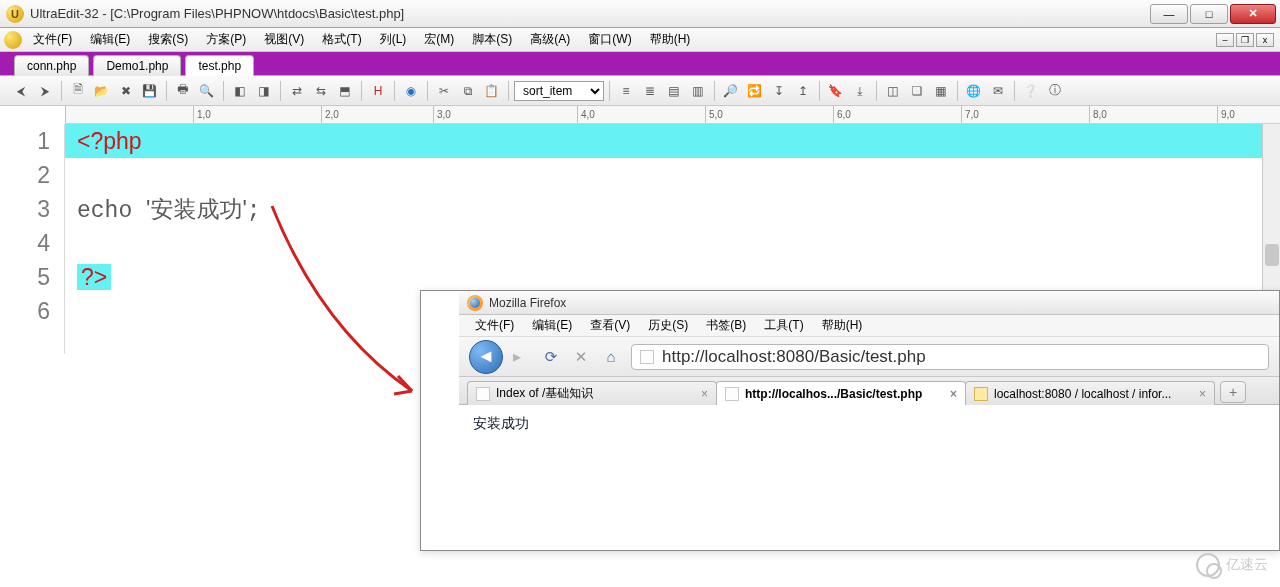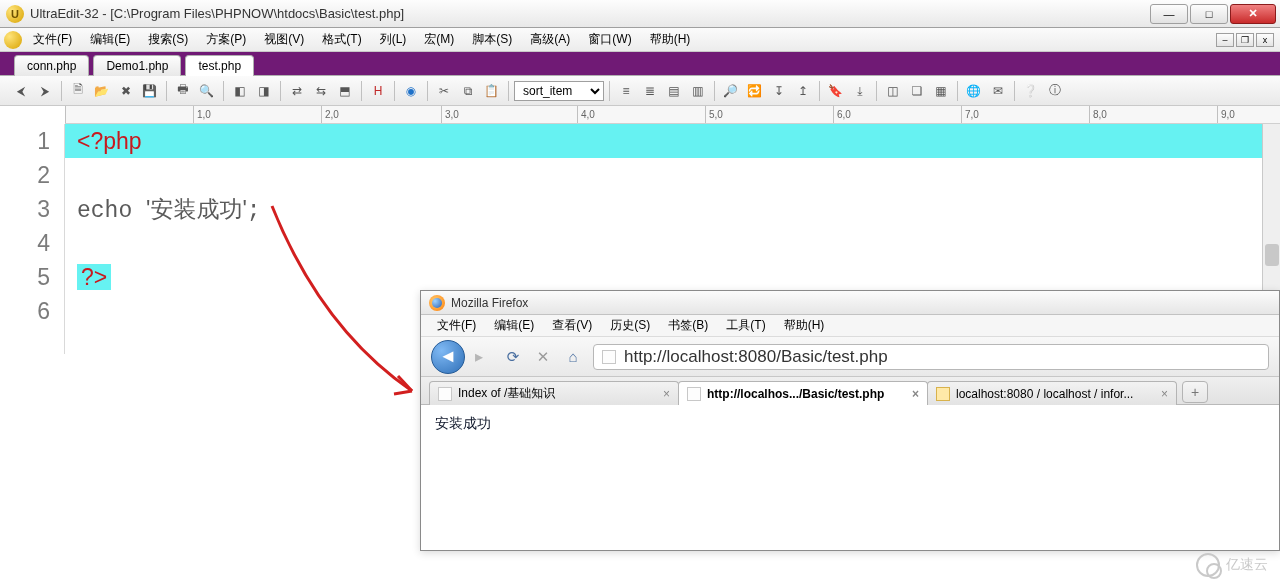--- a/index.html
+++ b/index.html
@@ -36,21 +36,21 @@
   .menubar .mb-icon {
     width:18px; height:18px; border-radius:9px;
     background: radial-gradient(circle at 30% 30%, #ffe47a, #d8a200);
   }
   .menu-item { padding: 2px 7px; cursor: default; }
   .mdi-controls { margin-left:auto; display:flex; gap:2px; padding-right:6px; }
   .mdi-btn { width:18px; height:14px; border:1px solid #9f9f9f; background:linear-gradient(#fdfdfd,#e4e4e4); font-size:9px; display:flex; align-items:center; justify-content:center; }
 
   .file-tabs {
     height: 24px; display:flex; align-items:flex-end; gap:4px;
-    background:#701a75; border-bottom:1px solid #b0b0b0; padding-left:14px; font-size:12px;
+    background:#a21caf; border-bottom:1px solid #b0b0b0; padding-left:14px; font-size:12px;
   }
   .file-tab {
     padding: 3px 12px; border:1px solid #b0b0b0; border-bottom:none;
     background: linear-gradient(#fdfdfd,#e8e8e8); border-radius:4px 4px 0 0;
     position: relative; top:1px;
   }
   .file-tab.active { background:#fff; font-weight:normal; }
 
   .toolbar {
     height: 30px; display:flex; align-items:center; gap:2px;
@@ -80,21 +80,21 @@
 
   .vscroll{ position:absolute; right:0; top:124px; width:18px; height:230px; background:#efefef; border-left:1px solid #c9c9c9; }
   .vscroll .thumb{ position:absolute; left:2px; width:14px; top:120px; height:22px; background:#c8c8c8; border-radius:3px;}
 
   
   .arrow-svg{ position:absolute; left:252px; top:196px; width:200px; height:220px; pointer-events:none; }
 
   
   .ff-window{
     position:absolute; left:420px; top:290px; width:860px; height:261px;
-    border:1px solid #8a8a8a; background:#fff; box-shadow:0 2px 8px rgba(0,0,0,.15);
+    border:1px solid #8a8a8a; background:#fff; box-shadow:0 2px 8px rgba(0,0,0,.15);padding-left:38px;
   }
   .ff-title{
     height:24px; display:flex; align-items:center; gap:6px;
     background:linear-gradient(#fbfbfb,#e6e6e6); border-bottom:1px solid #c2c2c2;
     font-size:12px; padding:0 8px; color:#333;
   }
   .ff-icon{ width:16px; height:16px; border-radius:8px; background:radial-gradient(circle at 40% 40%,#ffd27a,#ff7b00); position:relative;}
   .ff-icon::after{content:""; position:absolute; left:3px; top:3px; width:10px; height:10px; border-radius:5px; background:radial-gradient(circle at 30% 30%,#9fd3ff,#2a5fb0);}
   .ff-menubar{ height:22px; display:flex; align-items:center; gap:2px; font-size:12px; padding:0 8px; background:#f6f6f6; border-bottom:1px solid #dcdcdc;}
   .ff-menu{ padding:2px 8px; }
@@ -230,21 +230,21 @@
     <div class="tb-btn">✉</div>
     <div class="tb-sep"></div>
     <div class="tb-btn">❔</div>
     <div class="tb-btn">ⓘ</div>
   </div>
 
   <div class="ruler">
     <span class="tick" style="left:0"></span>
     <span class="tick" style="left:128px">1,0</span>
     <span class="tick" style="left:256px">2,0</span>
-    <span class="tick" style="left:376px">3,0</span>
+    <span class="tick" style="left:368px">3,0</span>
     <span class="tick" style="left:512px">4,0</span>
     <span class="tick" style="left:640px">5,0</span>
     <span class="tick" style="left:768px">6,0</span>
     <span class="tick" style="left:896px">7,0</span>
     <span class="tick" style="left:1024px">8,0</span>
     <span class="tick" style="left:1152px">9,0</span>
   </div>
 
   <div class="editor">
     <div class="gutter">

